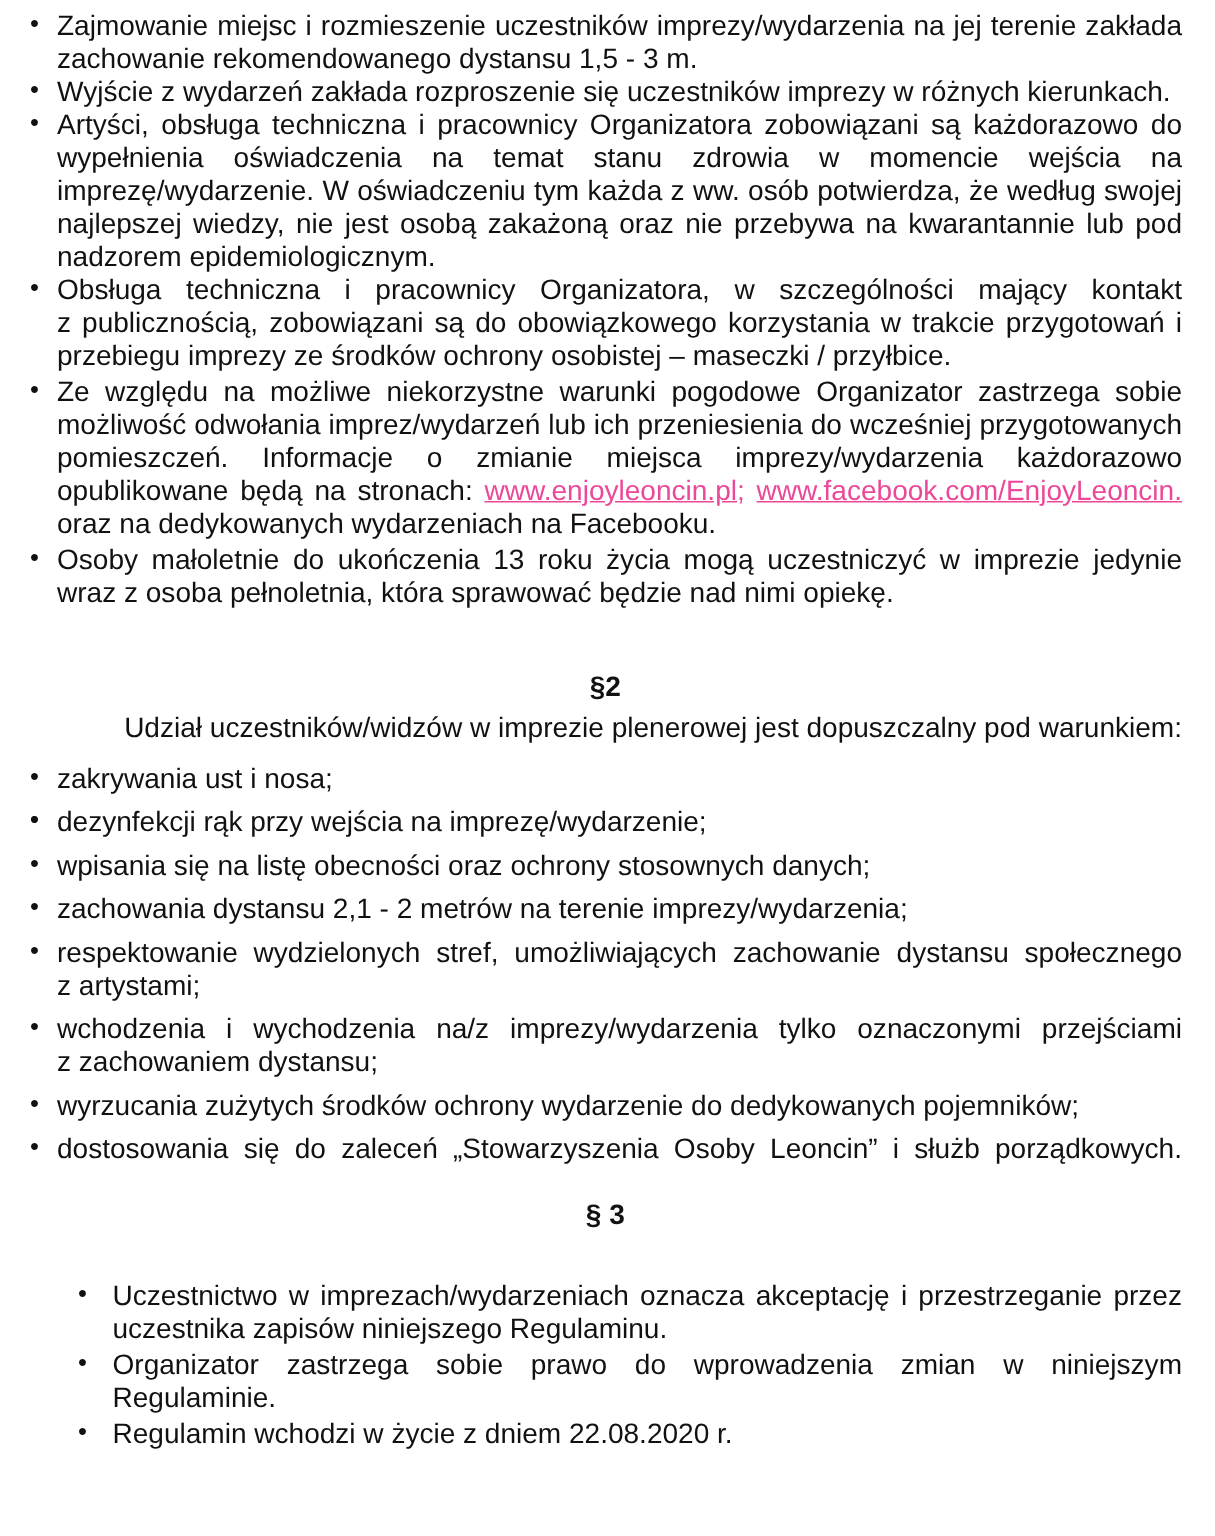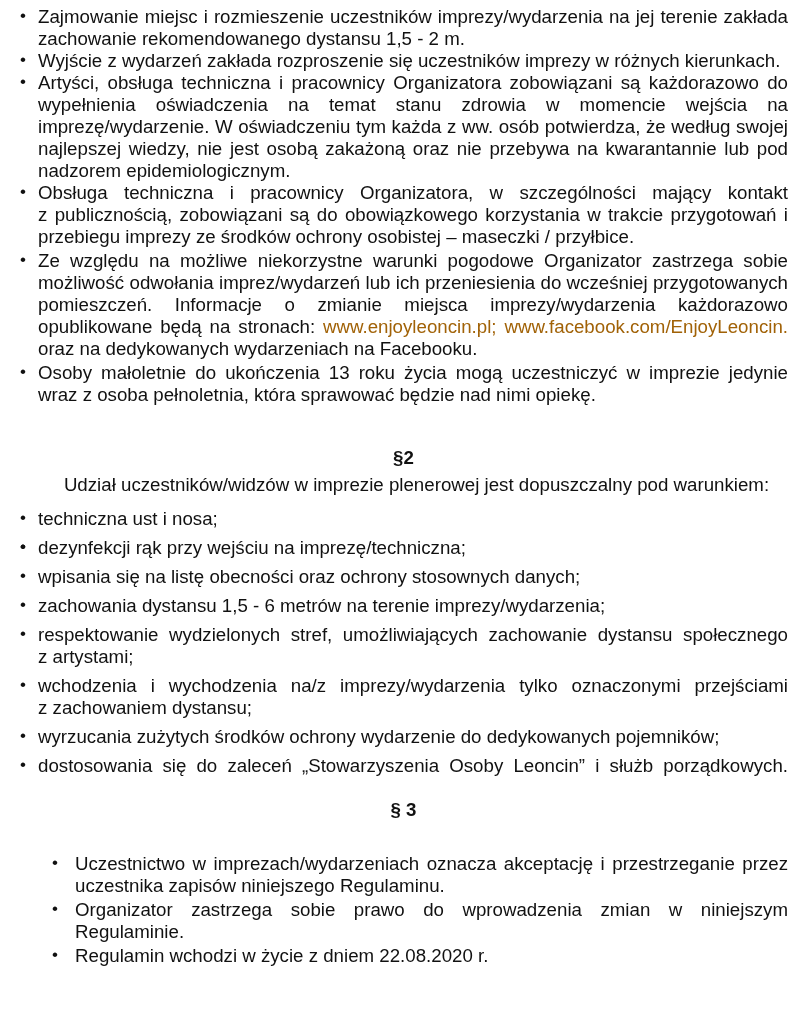--- a/index.html
+++ b/index.html
@@ -34,37 +34,38 @@
   .s2 .li:last-child { margin-bottom: 0; }
   
   .s3 { margin-top: 32px; margin-left: 31px; }
   .s3 .li { padding-left: 25px; margin-bottom: 2px; }
   .s3 .li .b { left: 2px; }
   .s3 .li3 { margin-top: 2px; }
   .sec-head { margin-top: 41px; text-align: center; font-weight: bold; }
   .sec-head .t2 { margin-top: 0; }
   .sec-head3 { margin-top: 22px; text-align: center; font-weight: bold; }
   .sec-head3 .t2 { margin-top: 5px; }
-  .intro { margin-top: 5px; padding-left: 26px; text-align: center; }
+  .intro { margin-top: 5px; padding-left: 26px; text-align: right; }
   .force-just { text-align-last: justify; }
   a.lnk {
-    color: #a16207;
+    color: #ec4899;
+    text-decoration: underline;
     cursor: pointer;
   }
   p, div { margin: 0; }
 </style>
 </head>
 <body>
 
 <div class="page">
 
   <div class="list s1">
     <p class="li">
       <span class="b">•</span>
-      <span>Zajmowanie miejsc i rozmieszenie uczestników imprezy/wydarzenia na jej terenie zakłada zachowanie rekomendowanego dystansu 1,5 - 2 m.</span>
+      <span>Zajmowanie miejsc i rozmieszenie uczestników imprezy/wydarzenia na jej terenie zakłada zachowanie rekomendowanego dystansu 1,5 - 3 m.</span>
     </p>
     <p class="li">
       <span class="b">•</span>
       <span>Wyjście z wydarzeń zakłada rozproszenie się uczestników imprezy w różnych kierunkach.</span>
     </p>
     <p class="li">
       <span class="b">•</span>
       <span>Artyści, obsługa techniczna i pracownicy Organizatora zobowiązani są każdorazowo do wypełnienia oświadczenia na temat stanu zdrowia w momencie wejścia na imprezę/wydarzenie. W oświadczeniu tym każda z ww. osób potwierdza, że według swojej najlepszej wiedzy, nie jest osobą zakażoną oraz nie przebywa na kwarantannie lub pod nadzorem epidemiologicznym.</span>
     </p>
     <p class="li">
@@ -83,36 +84,36 @@
 
   <div class="sec-head">
     <div class="t1">§2</div>
   </div>
 
   <p class="intro">Udział uczestników/widzów w imprezie plenerowej jest dopuszczalny pod warunkiem:</p>
 
   <div class="list s2">
     <p class="li">
       <span class="b">•</span>
-      <span>techniczna ust i nosa;</span>
+      <span>zakrywania ust i nosa;</span>
     </p>
     <p class="li">
       <span class="b">•</span>
     </p>
     <p class="li">
       <span class="b">•</span>
-      <span>dezynfekcji rąk przy wejściu na imprezę/techniczna;</span>
+      <span>dezynfekcji rąk przy wejścia na imprezę/wydarzenie;</span>
     </p>
     <p class="li">
       <span class="b">•</span>
       <span>wpisania się na listę obecności oraz ochrony stosownych danych;</span>
     </p>
     <p class="li">
       <span class="b">•</span>
-      <span>zachowania dystansu 1,5 - 6 metrów na terenie imprezy/wydarzenia;</span>
+      <span>zachowania dystansu 2,1 - 2 metrów na terenie imprezy/wydarzenia;</span>
     </p>
     <p class="li">
       <span class="b">•</span>
       <span>respektowanie wydzielonych stref, umożliwiających zachowanie dystansu społecznego z&nbsp;artystami;</span>
     </p>
     <p class="li">
       <span class="b">•</span>
       <span>wchodzenia i wychodzenia na/z imprezy/wydarzenia tylko oznaczonymi przejściami z&nbsp;zachowaniem dystansu;</span>
     </p>
     <p class="li">

